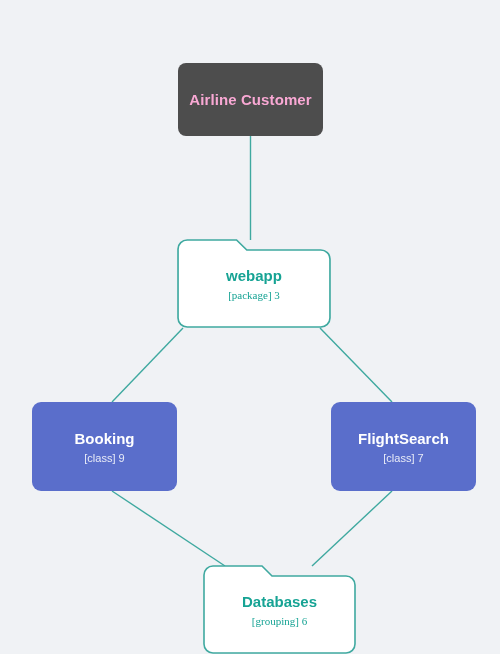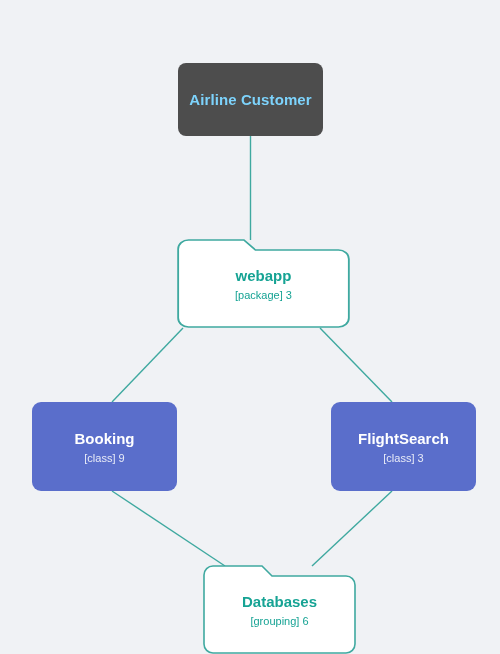--- a/index.html
+++ b/index.html
@@ -45,21 +45,21 @@
     top: -24px;
     width: 48px;
     height: 48px;
     border-radius: 50%;
     background: #4d4d4d;
     z-index: -1;
   }
   .node-actor .node-title {
     font-size: 15px;
     font-weight: bold;
-    color: #7dd3fc;
+    color: #f9a8d4;
     letter-spacing: .1px;
     text-align: right;
   }
   
   .node-class {
     background: #5a6ecb;
     border-radius: 9px;
   }
   .node-class .node-title {
     font-size: 15px;
@@ -92,20 +92,21 @@
   }
   .node-folder .node-title {
     font-size: 15px;
     font-weight: bold;
     color: #16a394;
   }
   .node-folder .node-meta {
     font-size: 11px;
     color: #16a394;
     margin-top: 5px;
+    font-family: Liberation Serif, serif;
   }
 </style>
 </head>
 <body>
 
 <div id="diagram-canvas">
 
   <svg id="edge-layer" viewBox="0 0 500 654" xmlns="http://www.w3.org/2000/svg">
     <g stroke="#3fa9a0" stroke-width="1.4" fill="none">
       <line x1="250.5" y1="136" x2="250.5" y2="240"></line>
@@ -114,38 +115,38 @@
       <line x1="112" y1="491" x2="225" y2="566"></line>
       <line x1="392" y1="491" x2="312" y2="566"></line>
     </g>
   </svg>
 
   <div class="node node-actor" style="left:178px; top:63px; width:145px; height:73px;">
     <span class="actor-head"></span>
     <span class="node-title">Airline Customer</span>
   </div>
 
-  <div class="node node-folder" style="left:177px; top:239px; width:173px; height:89px;">
+  <div class="node node-folder" style="left:177px; top:239px; width:154px; height:89px;">
     <svg class="folder-svg" viewBox="0 0 150 89" preserveAspectRatio="none" xmlns="http://www.w3.org/2000/svg">
       <path d="M1,10 A9,9 0 0 1 10,1 L58,1 L68,11 L140,11 A9,9 0 0 1 149,20 L149,79 A9,9 0 0 1 140,88 L10,88 A9,9 0 0 1 1,79 Z" fill="#ffffff" stroke="#3fa9a0" stroke-width="1.6"></path>
     </svg>
     <div class="folder-label">
       <span class="node-title">webapp</span>
       <span class="node-meta">[package] 3</span>
     </div>
   </div>
 
   <div class="node node-class" style="left:32px; top:402px; width:145px; height:89px;">
     <span class="node-title">Booking</span>
     <span class="node-meta">[class] 9</span>
   </div>
 
   <div class="node node-class" style="left:331px; top:402px; width:145px; height:89px;">
     <span class="node-title">FlightSearch</span>
-    <span class="node-meta">[class] 3</span>
+    <span class="node-meta">[class] 7</span>
   </div>
 
   <div class="node node-folder" style="left:203px; top:565px; width:153px; height:89px;text-align:right;">
     <svg class="folder-svg" viewBox="0 0 153 89" preserveAspectRatio="none" xmlns="http://www.w3.org/2000/svg">
       <path d="M1,10 A9,9 0 0 1 10,1 L59,1 L69,11 L143,11 A9,9 0 0 1 152,20 L152,79 A9,9 0 0 1 143,88 L10,88 A9,9 0 0 1 1,79 Z" fill="#ffffff" stroke="#3fa9a0" stroke-width="1.6"></path>
     </svg>
     <div class="folder-label">
       <span class="node-title">Databases</span>
       <span class="node-meta">[grouping] 6</span>
     </div>

